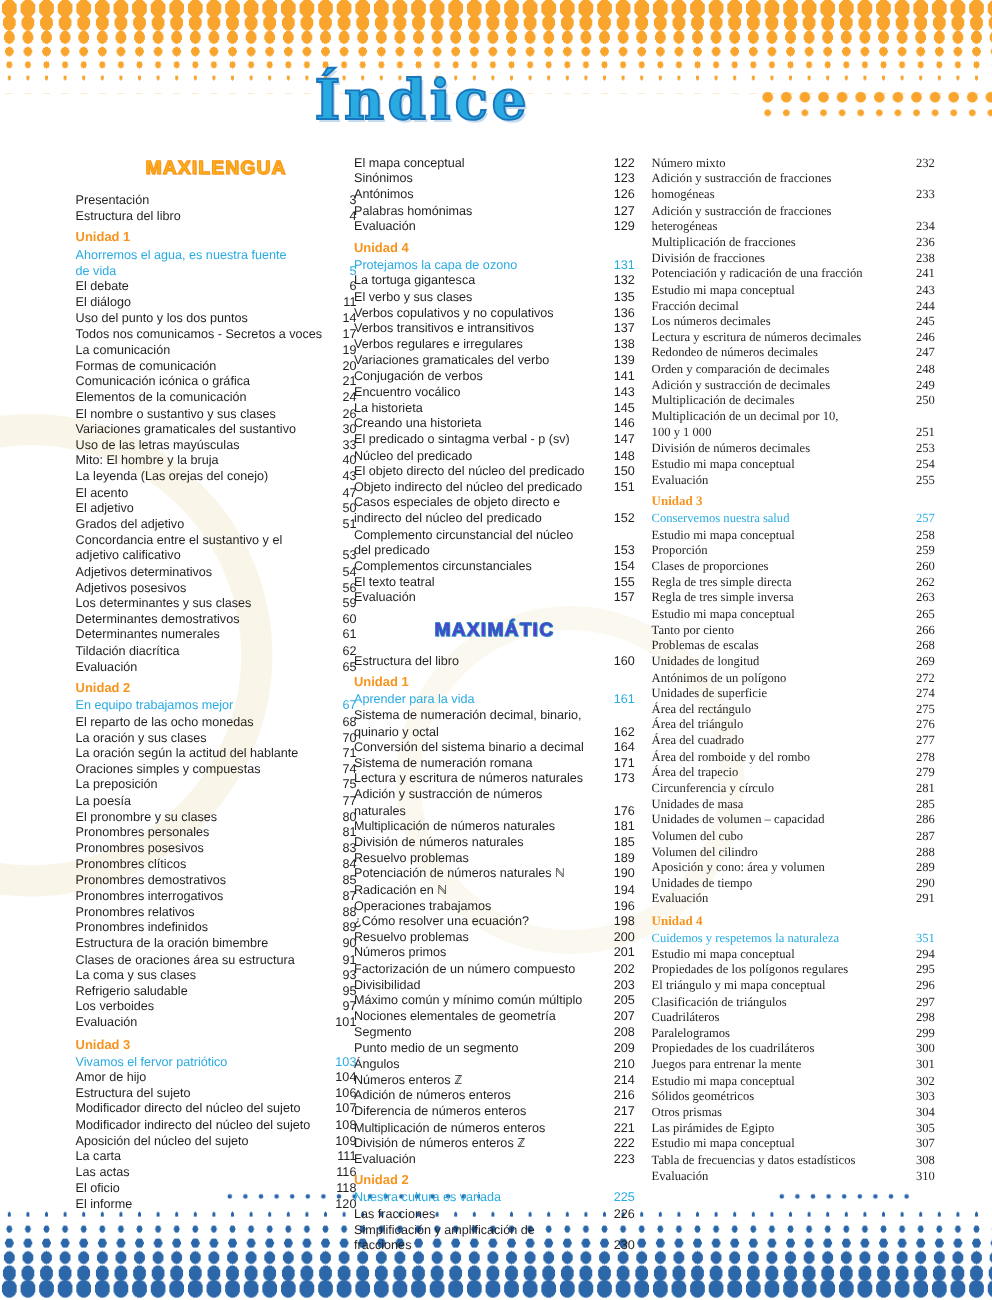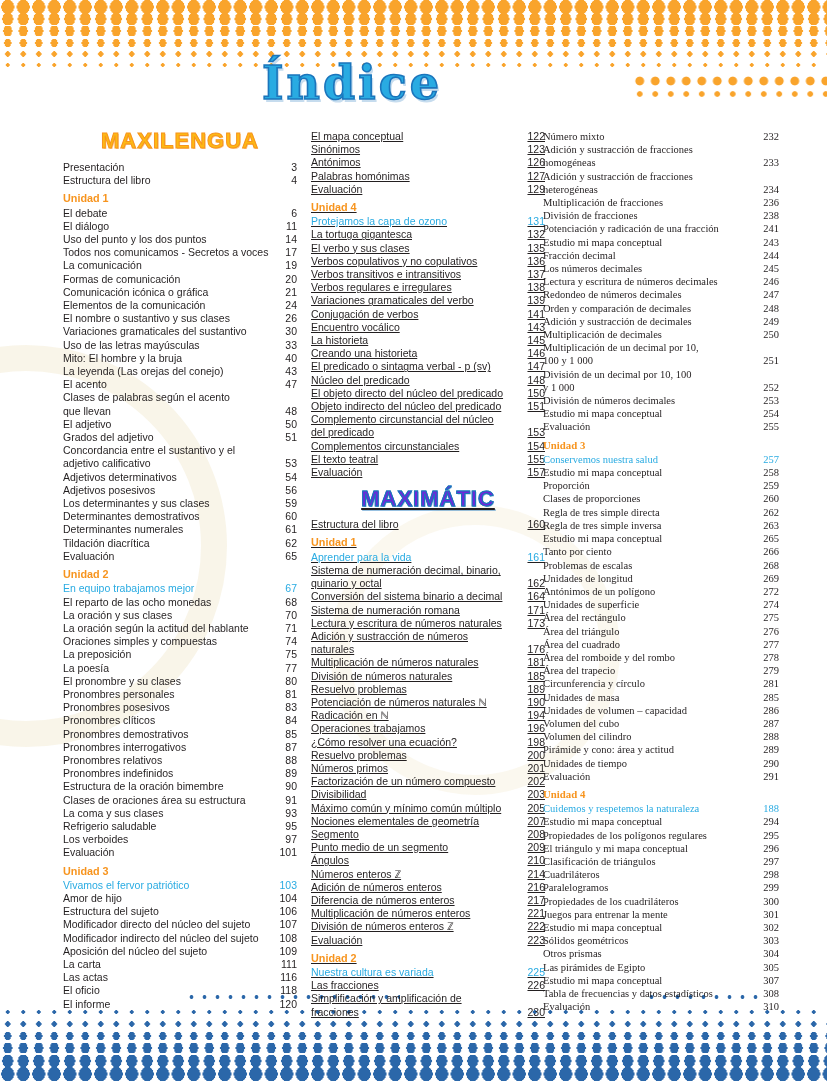--- a/index.html
+++ b/index.html
@@ -53,24 +53,24 @@
   
   .page-title{
     position:absolute;top:56px;left:0;width:704px;margin:0;text-align:center;z-index:2;
     font-family:"DejaVu Serif",serif;font-weight:bold;font-size:46px;letter-spacing:3px;
     color:#29ABE2;-webkit-text-stroke:1.6px #1B75BC;
     text-shadow:2px 3px 0 rgba(27,117,188,0.25);
   }
   
   .col{position:absolute;top:130px;z-index:1;font-size:10.5px;line-height:13.2px;}
   .col.c1{left:63px;width:234px;}
-  .col.c2{left:311px;width:234px;text-decoration:underline;}
+  .col.c2{left:295px;width:234px;}
   .col.c3{left:543px;width:236px;font-family:Liberation Serif, serif;}
   .brand{
-    text-align:center;font-weight:bold;font-size:22px;line-height:22px;letter-spacing:1px;
+    text-align:center;font-weight:bold;font-size:16px;line-height:22px;letter-spacing:1px;
     margin:0 0 9px 0;
   }
   .brand.orange{color:#FDB913;-webkit-text-stroke:1px #F7941E;text-shadow:1px 1px 0 rgba(247,148,30,.5);}
   .brand.blue{color:#6d28d9;-webkit-text-stroke:1px #1B75BC;text-shadow:1px 1px 0 rgba(27,117,188,.45);margin:9px 0 8px 0;}
   .unit{font-weight:bold;color:#F7941E;margin:5px 0 1px 0;font-size:10.8px;}
   .entry{display:flex;align-items:flex-end;}
   .entry .label{flex:1 1 auto;padding-right:5px;}
   .entry .num{flex:0 0 auto;white-space:nowrap;text-align:right;}
   .entry.topic{color:#29ABE2;}
 </style>
@@ -91,20 +91,24 @@
     <div class="brand orange">MAXILENGUA</div>
     <div class="entry">
       <span class="label">Presentación</span>
       <span class="num">3</span>
     </div>
     <div class="entry">
       <span class="label">Estructura del libro</span>
       <span class="num">4</span>
     </div>
     <div class="unit">Unidad 1</div>
+    <div class="entry topic">
+      <span class="label">Ahorremos el agua, es nuestra fuente<br>de vida</span>
+      <span class="num">5</span>
+    </div>
     <div class="entry">
       <span class="label">El debate</span>
       <span class="num">6</span>
     </div>
     <div class="entry">
       <span class="label">El diálogo</span>
       <span class="num">11</span>
     </div>
     <div class="entry">
       <span class="label">Uso del punto y los dos puntos</span>
@@ -146,24 +150,20 @@
       <span class="label">Mito: El hombre y la bruja</span>
       <span class="num">40</span>
     </div>
     <div class="entry">
       <span class="label">La leyenda (Las orejas del conejo)</span>
       <span class="num">43</span>
     </div>
     <div class="entry">
       <span class="label">El acento</span>
       <span class="num">47</span>
-    </div>
-    <div class="entry">
-      <span class="label">Clases de palabras según el acento<br>que llevan</span>
-      <span class="num">48</span>
     </div>
     <div class="entry">
       <span class="label">El adjetivo</span>
       <span class="num">50</span>
     </div>
     <div class="entry">
       <span class="label">Grados del adjetivo</span>
       <span class="num">51</span>
     </div>
     <div class="entry">
@@ -401,20 +401,24 @@
     </div>
     <div class="entry">
       <span class="label">El objeto directo del núcleo del predicado</span>
       <span class="num">150</span>
     </div>
     <div class="entry">
       <span class="label">Objeto indirecto del núcleo del predicado</span>
       <span class="num">151</span>
     </div>
     <div class="entry">
+      <span class="label">Casos especiales de objeto directo e<br>indirecto del núcleo del predicado</span>
+      <span class="num">152</span>
+    </div>
+    <div class="entry">
       <span class="label">Complemento circunstancial  del núcleo<br>del predicado</span>
       <span class="num">153</span>
     </div>
     <div class="entry">
       <span class="label">Complementos circunstanciales</span>
       <span class="num">154</span>
     </div>
     <div class="entry">
       <span class="label">El texto teatral</span>
       <span class="num">155</span>
@@ -610,24 +614,20 @@
     </div>
     <div class="entry">
       <span class="label">Multiplicación de decimales</span>
       <span class="num">250</span>
     </div>
     <div class="entry">
       <span class="label">Multiplicación de un decimal por 10,<br>100 y 1 000</span>
       <span class="num">251</span>
     </div>
     <div class="entry">
-      <span class="label">División de un decimal por 10, 100<br>y 1 000</span>
-      <span class="num">252</span>
-    </div>
-    <div class="entry">
       <span class="label">División de números decimales</span>
       <span class="num">253</span>
     </div>
     <div class="entry">
       <span class="label">Estudio mi mapa conceptual</span>
       <span class="num">254</span>
     </div>
     <div class="entry">
       <span class="label">Evaluación</span>
       <span class="num">255</span>
@@ -715,35 +715,35 @@
     </div>
     <div class="entry">
       <span class="label">Volumen del cubo</span>
       <span class="num">287</span>
     </div>
     <div class="entry">
       <span class="label">Volumen del cilindro</span>
       <span class="num">288</span>
     </div>
     <div class="entry">
-      <span class="label">Pirámide y cono: área y actitud</span>
+      <span class="label">Aposición y cono: área y volumen</span>
       <span class="num">289</span>
     </div>
     <div class="entry">
       <span class="label">Unidades de tiempo</span>
       <span class="num">290</span>
     </div>
     <div class="entry">
       <span class="label">Evaluación</span>
       <span class="num">291</span>
     </div>
     <div class="unit">Unidad 4</div>
     <div class="entry topic">
       <span class="label">Cuidemos y respetemos la naturaleza</span>
-      <span class="num">188</span>
+      <span class="num">351</span>
     </div>
     <div class="entry">
       <span class="label">Estudio mi mapa conceptual</span>
       <span class="num">294</span>
     </div>
     <div class="entry">
       <span class="label">Propiedades de los polígonos regulares</span>
       <span class="num">295</span>
     </div>
     <div class="entry">

